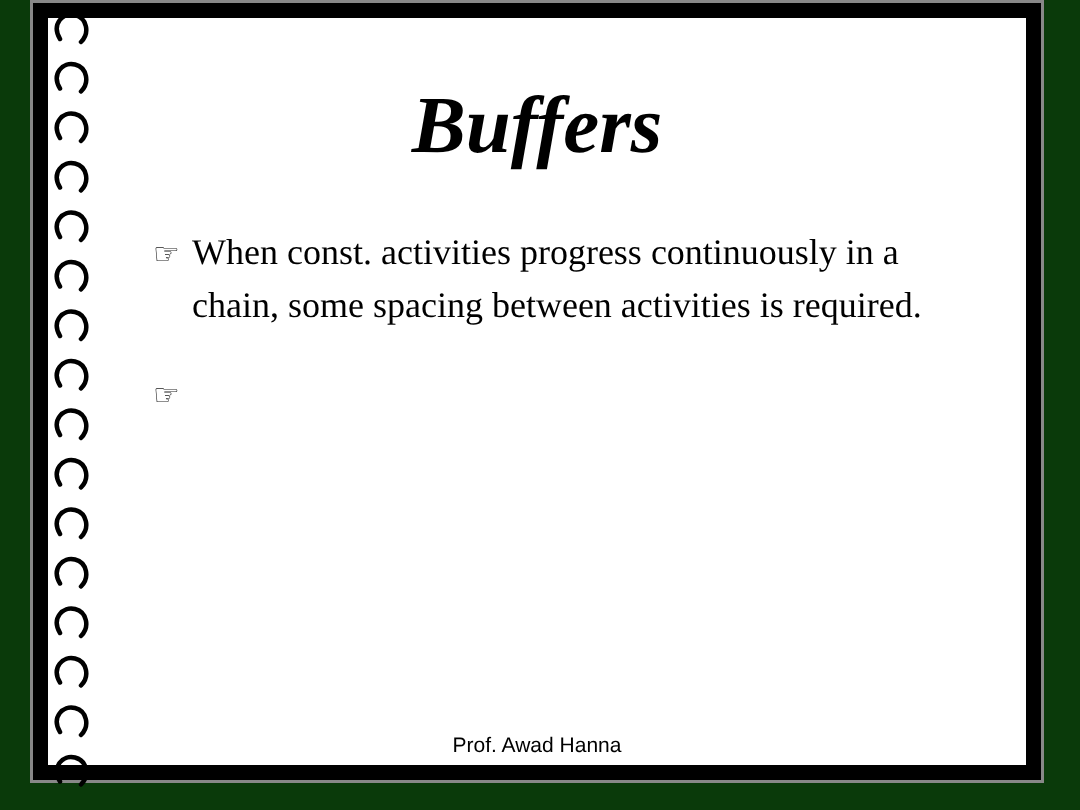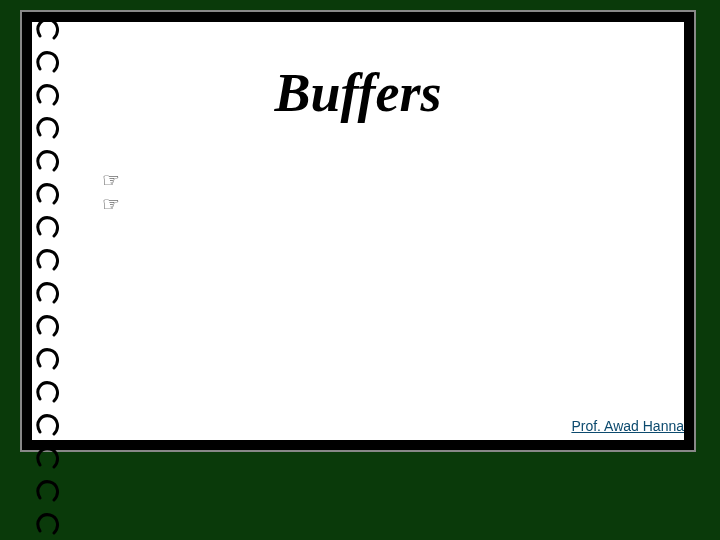--- a/index.html
+++ b/index.html
@@ -6,23 +6,23 @@
     margin: 0;
     padding: 0;
     width: 720px;
     height: 540px;
     background: #0a3a0a;
     overflow: hidden;
   }
   .outer {
     position: absolute;
     left: 20px;
-    top: 10px;
+    top: 0;
     width: 676px;
-    height: 442px;
+    height: 522px;
     background: #000;
     border: 2px solid #888;
     box-sizing: border-box;
   }
   .page {
     position: absolute;
     left: 10px;
     top: 10px;
     right: 10px;
     bottom: 10px;
@@ -75,25 +75,24 @@
     top: 4px;
     font-family: Wingdings, "Segoe UI Symbol", sans-serif;
     font-size: 20px;
     color: #222;
   }
   .footer {
     position: absolute;
     left: 0;
     right: 0;
     bottom: 6px;
-    text-align: right;
+    text-align: center;
     font-family: Arial, sans-serif;
     font-size: 14px;
-    color: #0c4a6e;
-    text-decoration: underline;
+    color: #000000;
   }
 </style>
 </head>
 <body>
 
 <div class="outer">
   <div class="page">
 
     <div class="spiral" id="spiral">
         <div class="ring" style="top: 0px;">
@@ -176,20 +175,21 @@
             <path d="M4 20 C -2 10, 6 2, 14 4 C 22 6, 24 16, 18 22" fill="none" stroke="#000" stroke-width="3" stroke-linecap="round"></path>
           </svg>
         </div>
       </div>
 
     <div class="title">Buffers</div>
 
     <div class="body">
       <div class="bullet">
         <span class="hand">☞</span>
+        <span>When const. activities progress continuously in a chain, some spacing between activities is required.</span>
       </div>
       <div class="bullet">
         <span class="hand">☞</span>
       </div>
     </div>
 
     <div class="footer">Prof. Awad Hanna</div>
   </div>
 </div>
 

